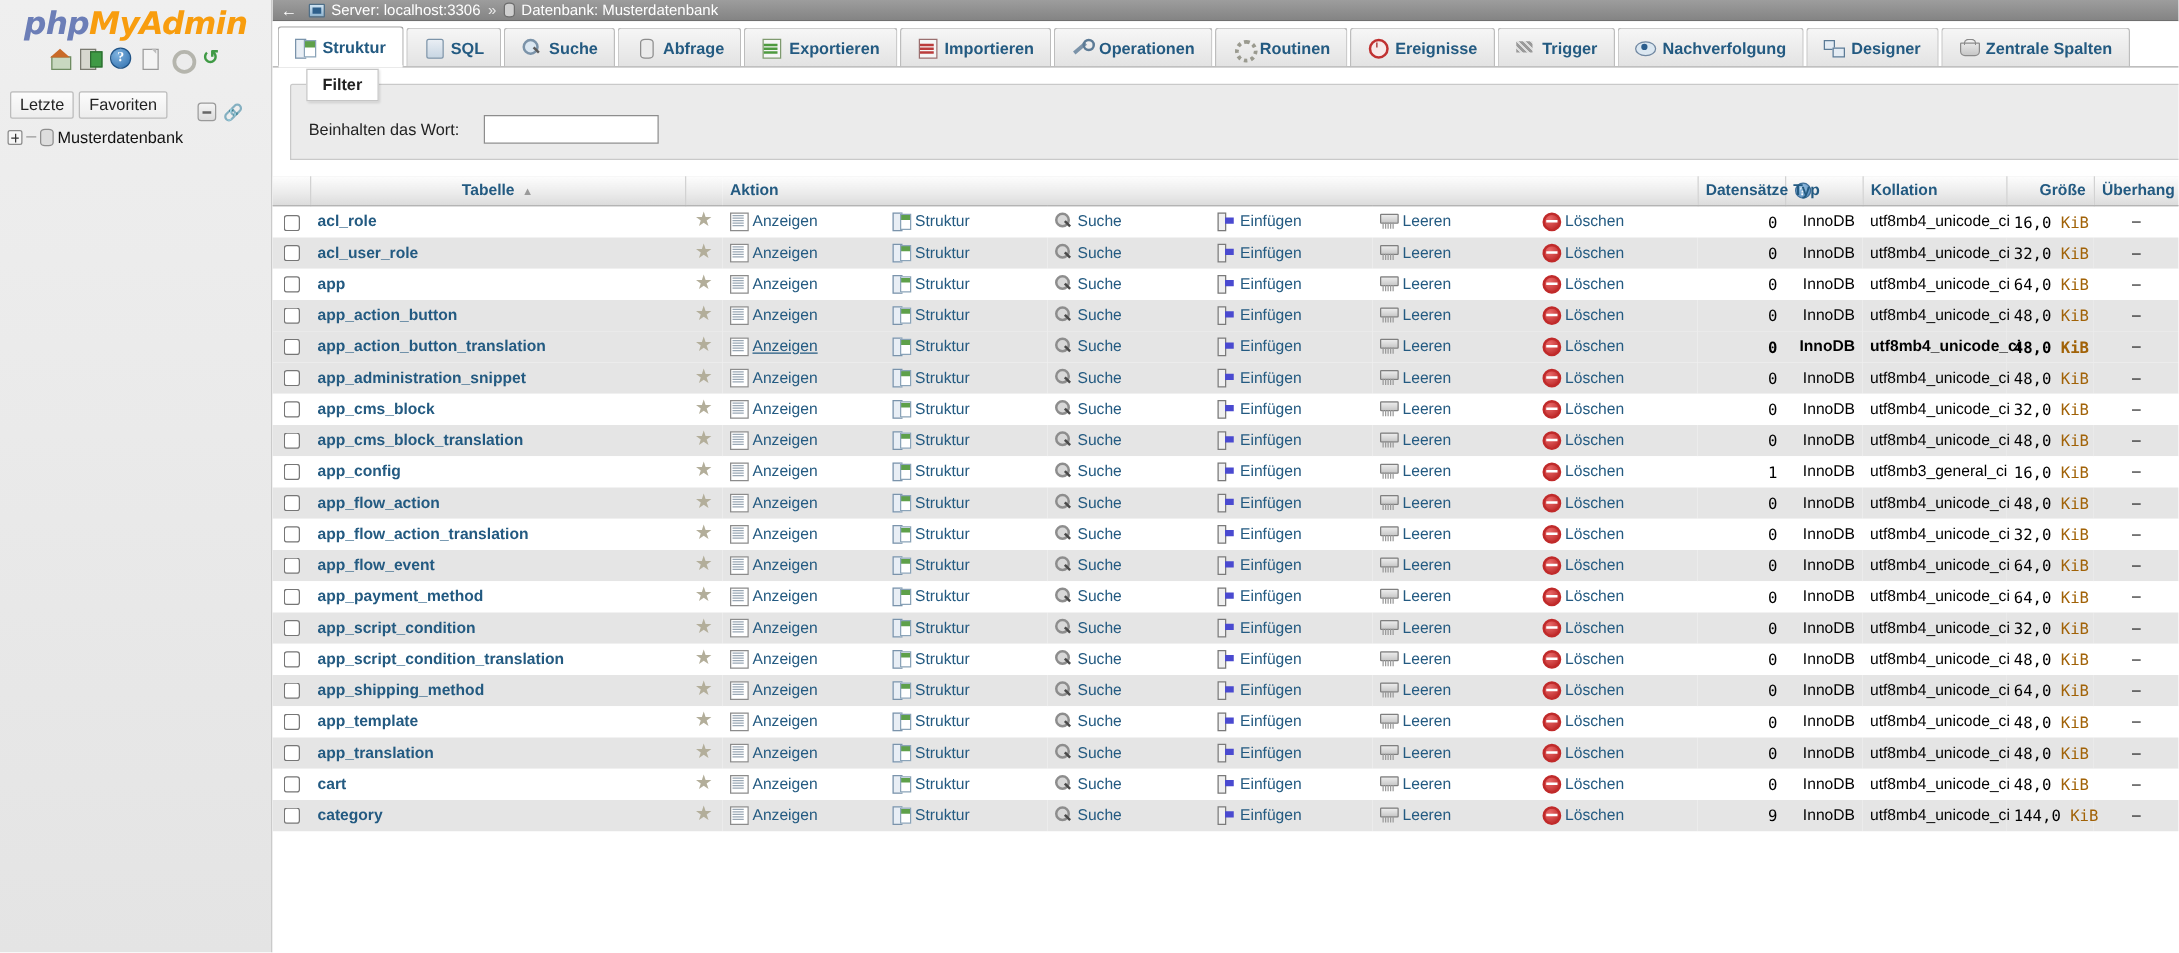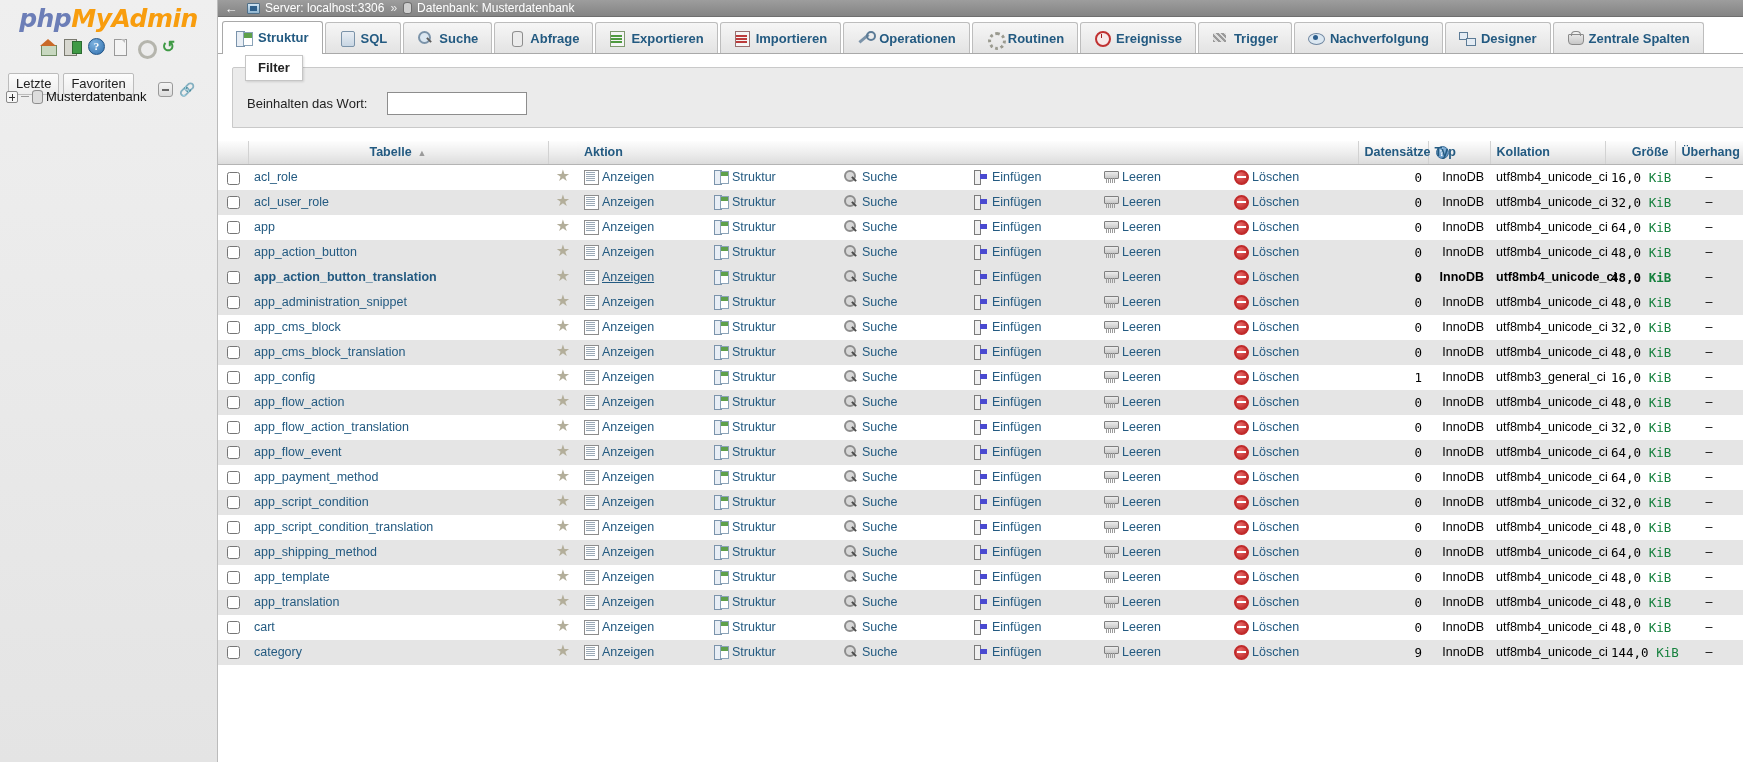--- a/index.html
+++ b/index.html
@@ -102,21 +102,21 @@
     width: 15px; height: 15px; border: 1px solid #9a9a9a; border-radius: 3px;
     background: linear-gradient(to bottom,#f4f4f4,#dcdcdc); position: relative;
   }
   .ic-collapse:after {
     content:""; position:absolute; left:3px; top:6px; width:7px; height:2px; background:#666;
   }
   .ic-link {
     width: 16px; height: 11px; position: relative; color:#888; font-size:13px; line-height:11px;
   }
   .tree-root {
-    position: absolute; left: 6px; top: 89px;
+    position: absolute; left: 6px; top: 102px;
     display: flex; align-items: center; gap: 3px;
     font-size: 13px; color: #222;
   }
   .tree-plus {
     width: 12px; height: 12px; border: 1px solid #8a8a8a; background: #f6f6f6;
     position: relative; border-radius: 2px; flex: 0 0 12px;
   }
   .tree-plus:before { content:""; position:absolute; left:2px; top:5px; width:6px; height:1px; background:#333; }
   .tree-plus:after  { content:""; position:absolute; left:5px; top:2px; width:1px; height:7px; background:#333; }
   .tree-dash { width: 8px; height: 1px; background: #999; }
@@ -267,21 +267,21 @@
   tr.odd  td { background: #fff; }
   tr.even td { background: #e5e5e5; }
   tr.hovered td { background: #e5e5e5; }
   tr.hovered td.tname a, tr.hovered td.recs, tr.hovered td.type,
   tr.hovered td.coll, tr.hovered td.size { font-weight: bold; }
   tr.hovered .act-anzeigen .alabel { text-decoration: underline; }
 
   td.cb { width: 30px; text-align: center; padding-left: 10px; }
   input.rowcb { width: 13px; height: 13px; margin: 0; vertical-align: middle; }
   td.tname { width: 300px; font-weight: bold; }
-  td.tname a { color: #235a81; text-decoration: none; font-weight: normal; }
+  td.tname a { color: #235a81; text-decoration: none; font-weight: bold; }
   td.star { width: 30px; text-align: center; }
   .star-glyph { color: #b3ae9a; font-size: 16px; line-height: 12px; }
   td.act { width: 80px; }
   td.act.wide { width: 92px; }
   .act-link { display: flex; align-items: center; gap: 4px; color: #235a81; text-decoration: none; }
   .act-link .alabel { color: #235a81; font-size: 12.5px; }
   .mini { width: 14px; height: 14px; position: relative; flex: 0 0 14px; }
 
   .mi-browse:before{content:"";position:absolute;left:0;top:0;width:13px;height:13px;background:#fff;border:1px solid #8c8c8c;}
   .mi-browse:after{content:"";position:absolute;left:2px;top:2px;width:9px;height:1px;background:#9aa8b5;
@@ -307,21 +307,21 @@
   td.over { width: 68px; text-align: center; color: #333; }
   th.coll-h { width: 115px; }
   .sort-arrow { display:inline-block; margin-left:6px; color:#9a9a9a; font-size:9px; vertical-align:middle; }
   .help-bubble {
     display:inline-block; width:13px; height:13px; border-radius:50%;
     background: radial-gradient(circle at 35% 30%, #9fc6e6, #4f86b8);
     border:1px solid #3f6f99; color:#fff; font-size:9px; font-weight:bold;
     text-align:center; line-height:12px; vertical-align:middle; margin-left:5px;
     font-family:"Liberation Serif", serif;
   }
-  .kib { color:#15803d; }
+  .kib { color:#a16207; }
 </style>
 </head>
 <body>
 
 <div id="root">
 
   <div id="sidebar">
     <div class="pma-logo">
       <span class="php">php</span><span class="my">My</span><span class="admin">Admin</span>
     </div>

